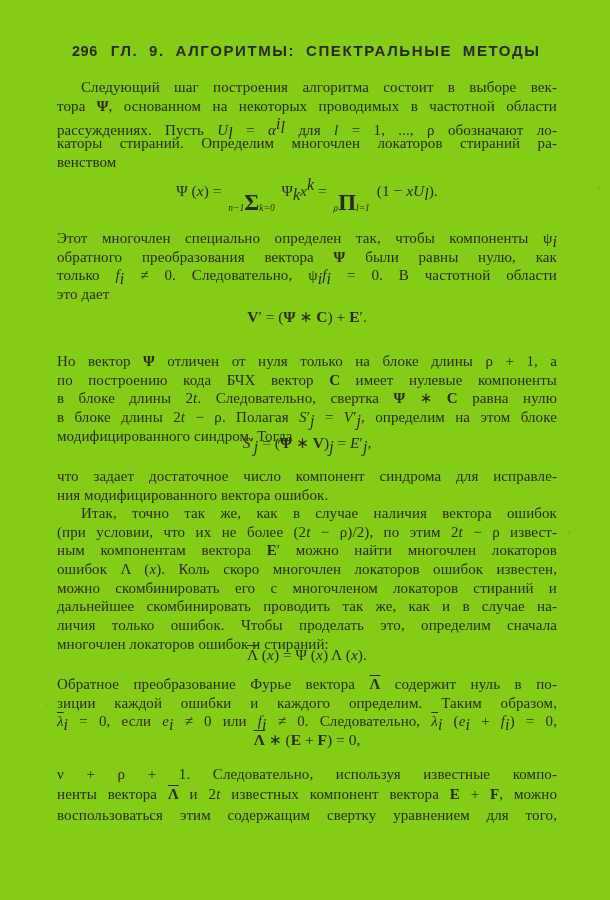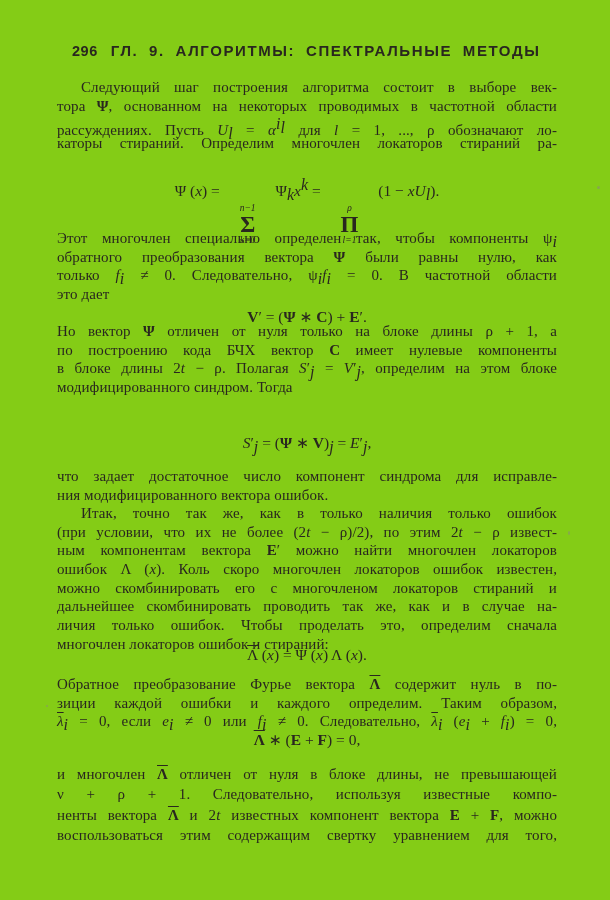--- a/index.html
+++ b/index.html
@@ -37,22 +37,22 @@
   .line.ind{text-indent:24px;}
   .formula{
     position:absolute;left:0;width:500px;
     text-align:center;font-size:15.5px;
     white-space:nowrap;
   }
   .formula sub,.formula sup,.line sub,.line sup{font-size:16px;}
   sub{vertical-align:-4px;}
   sup{vertical-align:6px;}
   .bigop{
-    display:inline-flex;flex-direction:column;align-items:center;
-    vertical-align:-15px;line-height:1;margin:0 16px;
+    display:inline-flex;flex-direction:row;align-items:flex-end;
+    vertical-align:-15px;line-height:1;margin:0 3px;
   }
   .bigop .lt,.bigop .lb{font-size:9.5px;font-style:italic;line-height:1.05;}
   .bigop .sym{font-size:23px;line-height:0.95;font-weight:bold;}
   .bar{text-decoration:overline;}
   b{font-weight:bold;}
   .speck{position:absolute;border-radius:50%;background:#8a887f;opacity:0.55;}
 </style>
 </head>
 <body>
 
@@ -63,20 +63,21 @@
     <span class="runtitle">ГЛ. 9. АЛГОРИТМЫ: СПЕКТРАЛЬНЫЕ МЕТОДЫ</span>
   </div>
 
   <div class="bodycol">
 
     <div class="para" style="top:78px">
       <div class="line ind">Следующий шаг построения алгоритма состоит в выборе век-</div>
       <div class="line">тора <b>Ψ</b>, основанном на некоторых проводимых в частотной области</div>
       <div class="line">рассуждениях. Пусть <i>U<sub>l</sub></i> = <i>α</i><sup><i>i<sub>l</sub></i></sup> для <i>l</i> = 1, ..., ρ обозначают ло-</div>
       <div class="line">каторы стираний. Определим многочлен локаторов стираний ра-</div>
+      <div class="line end">венством</div>
     </div>
 
     <div class="formula" style="top:176px">Ψ (<i>x</i>) = <span class="bigop">
           <span class="lt"><i>n</i>−1</span>
           <span class="sym">Σ</span>
           <span class="lb"><i>k</i>=0</span>
         </span> Ψ<sub><i>k</i></sub><i>x</i><sup><i>k</i></sup> = <span class="bigop">
           <span class="lt">ρ</span>
           <span class="sym">Π</span>
           <span class="lb"><i>l</i>=1</span>
@@ -84,57 +85,57 @@
 
     <div class="para" style="top:229px">
       <div class="line">Этот многочлен специально определен так, чтобы компоненты ψ<sub><i>i</i></sub></div>
       <div class="line">обратного преобразования вектора <b>Ψ</b> были равны нулю, как</div>
       <div class="line">только <i>f<sub>i</sub></i> ≠ 0. Следовательно, ψ<sub><i>i</i></sub><i>f<sub>i</sub></i> = 0. В частотной области</div>
       <div class="line end">это дает</div>
     </div>
 
     <div class="formula" style="top:308px"><b>V</b>′ = (<b>Ψ</b> ∗ <b>C</b>) + <b>E</b>′.</div>
 
-    <div class="para" style="top:322px">
+    <div class="para" style="top:352px">
       <div class="line">Но вектор <b>Ψ</b> отличен от нуля только на блоке длины ρ + 1, а</div>
       <div class="line">по построению кода БЧХ вектор <b>C</b> имеет нулевые компоненты</div>
+      <div class="line">в блоке длины 2<i>t</i>. Следовательно, свертка <b>Ψ</b> ∗ <b>C</b> равна нулю</div>
       <div class="line">в блоке длины 2<i>t</i> − ρ. Полагая <i>S</i>′<sub><i>j</i></sub> = <i>V</i>′<sub><i>j</i></sub>, определим на этом блоке</div>
       <div class="line end">модифицированного синдром. Тогда</div>
     </div>
 
     <div class="formula" style="top:434px"><i>S</i>′<sub><i>j</i></sub> = (<b>Ψ</b> ∗ <b>V</b>)<sub><i>j</i></sub> = <i>E</i>′<sub><i>j</i></sub>,</div>
 
     <div class="para" style="top:467px">
       <div class="line">что задает достаточное число компонент синдрома для исправле-</div>
       <div class="line end">ния модифицированного вектора ошибок.</div>
     </div>
 
     <div class="para" style="top:504px">
-      <div class="line ind">Итак, точно так же, как в только наличия только ошибок</div>
+      <div class="line ind">Итак, точно так же, как в случае наличия вектора ошибок</div>
       <div class="line">(при условии, что их не более (2<i>t</i> − ρ)/2), по этим 2<i>t</i> − ρ извест-</div>
       <div class="line">ным компонентам вектора <b>E</b>′ можно найти многочлен локаторов</div>
       <div class="line">ошибок Λ (<i>x</i>). Коль скоро многочлен локаторов ошибок известен,</div>
       <div class="line">можно скомбинировать его с многочленом локаторов стираний и</div>
       <div class="line">дальнейшее скомбинировать проводить так же, как и в случае на-</div>
       <div class="line">личия только ошибок. Чтобы проделать это, определим сначала</div>
       <div class="line end">многочлен локаторов ошибок и стираний:</div>
     </div>
 
     <div class="formula" style="top:646px"><span class="bar">Λ</span> (<i>x</i>) = Ψ (<i>x</i>) Λ (<i>x</i>).</div>
 
     <div class="para" style="top:675px">
       <div class="line">Обратное преобразование Фурье вектора <span class="bar"><b>Λ</b></span> содержит нуль в по-</div>
       <div class="line">зиции каждой ошибки и каждого определим. Таким образом,</div>
       <div class="line"><span class="bar"><i>λ</i></span><sub><i>i</i></sub> = 0, если <i>e<sub>i</sub></i> ≠ 0 или <i>f<sub>i</sub></i> ≠ 0. Следовательно, <span class="bar"><i>λ</i></span><sub><i>i</i></sub> (<i>e<sub>i</sub></i> + <i>f<sub>i</sub></i>) = 0,</div>
     </div>
 
     <div class="formula" style="top:731px"><span class="bar"><b>Λ</b></span> ∗ (<b>E</b> + <b>F</b>) = 0,</div>
 
     <div class="para wide" style="top:764px">
-      <div class="line">и многочлен <span class="bar"><b>Λ</b></span> отличен от нуля в блоке длины,  не превышающей</div>
       <div class="line">ν + ρ + 1.  Следовательно,  используя  известные  компо-</div>
       <div class="line">ненты вектора <span class="bar"><b>Λ</b></span> и 2<i>t</i> известных компонент вектора <b>E</b> + <b>F</b>, можно</div>
       <div class="line">воспользоваться этим содержащим свертку уравнением для того,</div>
     </div>
 
   </div>
 
   <div class="speck" style="left:597px;top:186px;width:3px;height:3px;"></div>
   <div class="speck" style="left:568px;top:531px;width:2px;height:4px;"></div>
   <div class="speck" style="left:46px;top:705px;width:2px;height:2px;"></div>

